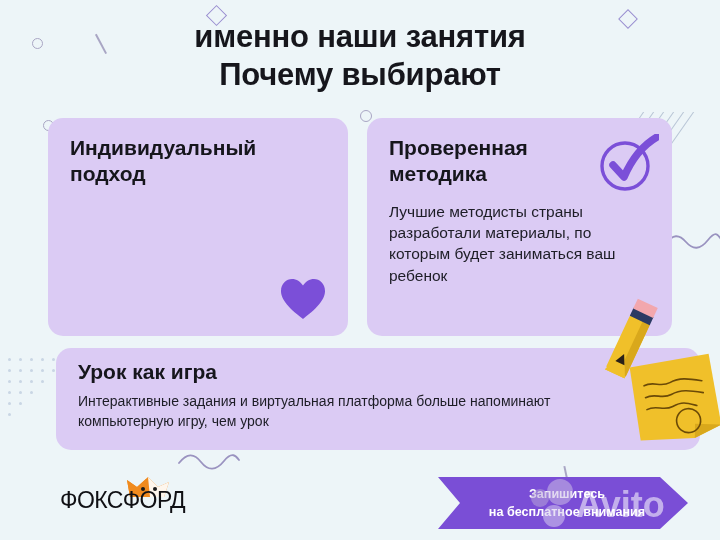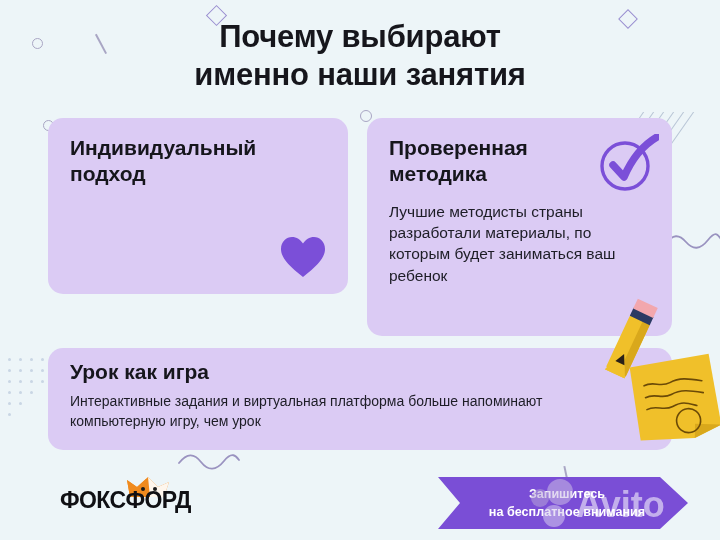--- a/index.html
+++ b/index.html
@@ -33,23 +33,23 @@
     text-align:center;color:#16161c;
     font-weight:bold;font-size:31px;line-height:1.21;
     letter-spacing:-.2px;
   }
   .title span{display:block;}
 
   
   .card{
     position:absolute;background:#dbcbf4;border-radius:15px;overflow:hidden;
   }
-  #card1{left:48px;top:118px;width:300px;height:176px;}
+  #card1{left:48px;top:118px;width:300px;height:218px;}
   #card2{left:367px;top:118px;width:305px;height:218px;}
-  #card3{left:48px;top:348px;width:624px;height:102px;}
+  #card3{left:56px;top:348px;width:624px;height:102px;padding-left:20px;}
 
   .c-head{
     position:absolute;left:22px;top:17px;right:18px;
     font-weight:bold;font-size:21px;line-height:1.22;color:#16161c;
   }
   #card3 .c-head{font-size:21px;top:11px;}
   .c-body{
     position:absolute;left:22px;right:16px;
     font-size:15.5px;line-height:1.37;color:#1d1d26;font-weight:500;
   }
@@ -63,21 +63,21 @@
   .checkc{position:absolute;right:13px;top:16px;width:62px;height:60px;}
   
   .pencil{position:absolute;left:600px;top:292px;width:66px;height:86px;
           transform:rotate(-3deg);}
   
   .note{position:absolute;left:628px;top:352px;width:96px;height:96px;}
 
   
   .logo{position:absolute;left:60px;top:478px;width:150px;height:36px;}
   .logo-text{
-    position:absolute;left:0;bottom:0;font-weight:bold;font-size:23px;
+    position:absolute;left:0;bottom:0;font-weight:normal;font-size:23px;
     letter-spacing:-.6px;color:#101014;
   }
   .fox{position:absolute;left:66px;top:-2px;width:44px;height:22px;}
 
   .cta{position:absolute;left:438px;top:477px;width:250px;height:52px;}
   .cta-text{
     position:absolute;inset:0;display:flex;flex-direction:column;
     align-items:center;justify-content:center;
     color:#ffffff;font-size:12.6px;font-weight:bold;line-height:1.45;
     text-align:center;padding-left:8px;box-sizing:border-box;
@@ -143,22 +143,22 @@
       <i style="left:11px;top:33px"></i>
       <i style="left:22px;top:33px"></i>
     <i style="left:0px;top:44px"></i>
       <i style="left:11px;top:44px"></i>
     <i style="left:0px;top:55px"></i>
   </div>
 
   <div class="deco circ-out" style="left:148px;top:462px;width:8px;height:8px;opacity:0;"></div>
 
   <div class="title">
+    <span>именно наши занятия</span>
     <span>Почему выбирают</span>
-    <span>именно наши занятия</span>
   </div>
 
   <div class="card" id="card1">
     <div class="c-head">Индивидуальный подход</div>
     <svg class="heart" viewBox="0 0 46 42">
       <path d="M23 41 C 6 28, 1 20, 1 13 C 1 5.5, 6.5 1, 12 1 C 16.5 1, 20.6 3.6, 23 7.6
                C 25.4 3.6, 29.5 1, 34 1 C 39.5 1, 45 5.5, 45 13 C 45 20, 40 28, 23 41 Z" fill="#7b4fd8"></path>
     </svg>
   </div>
 

